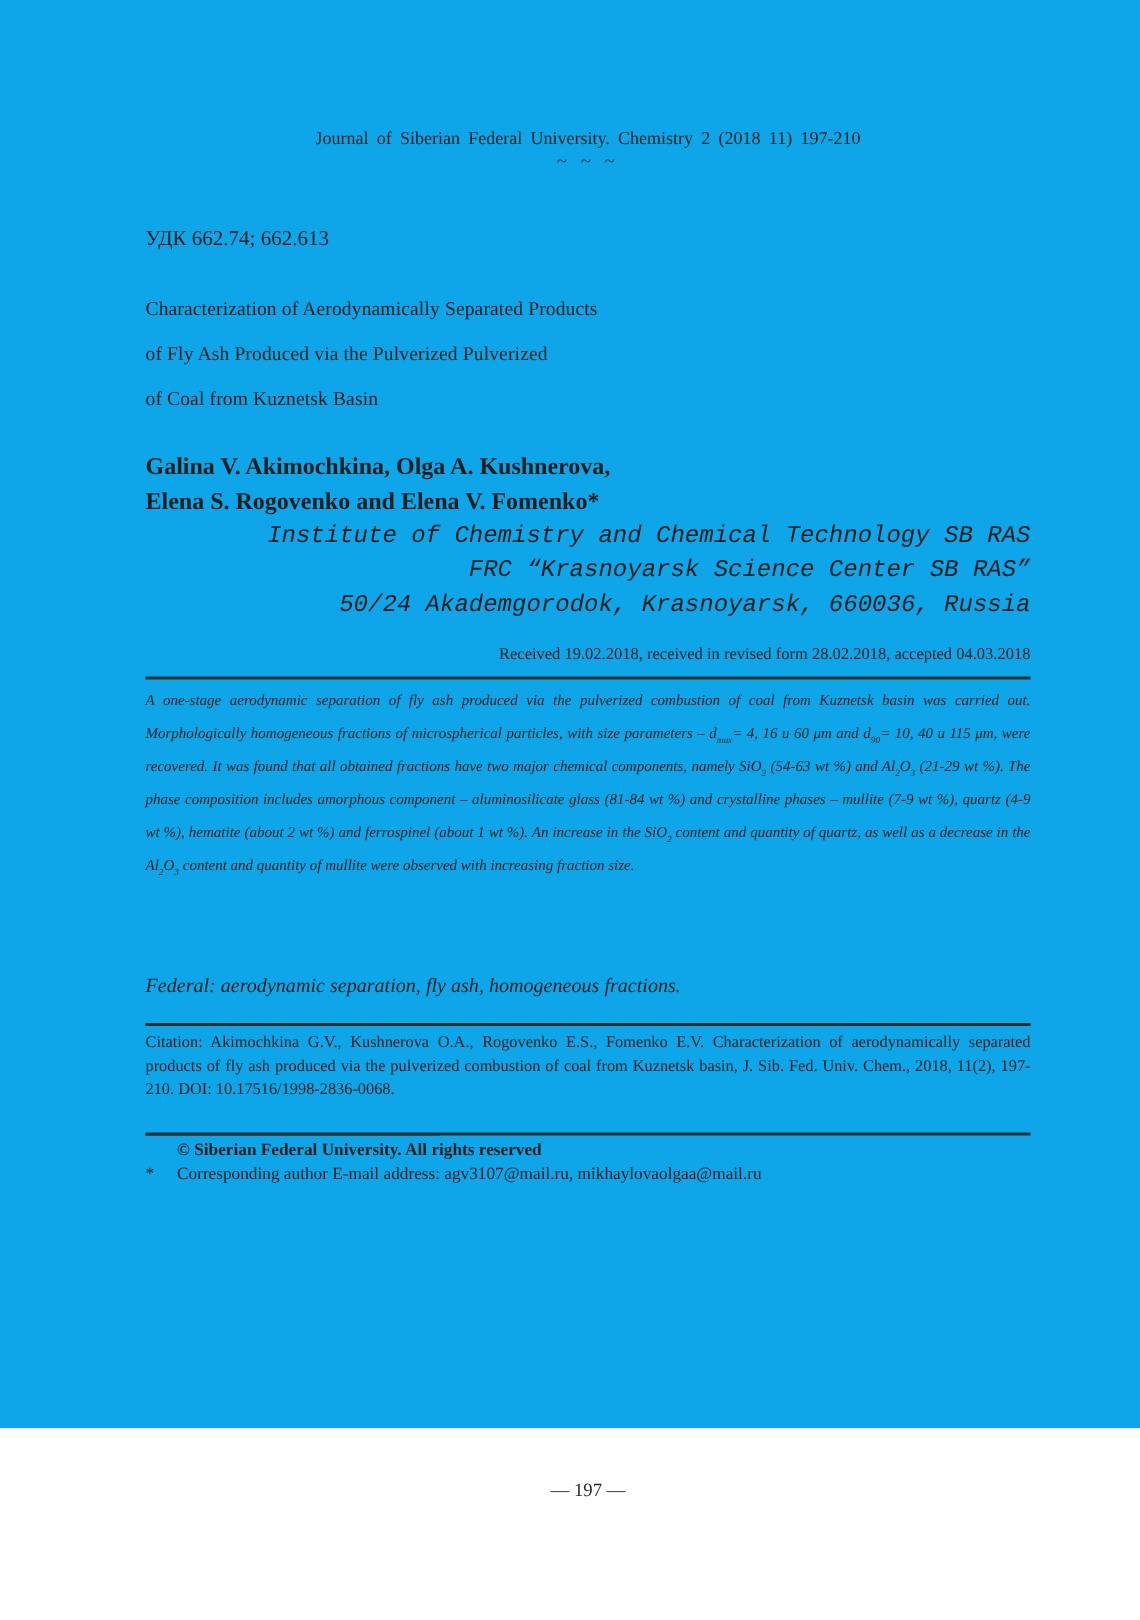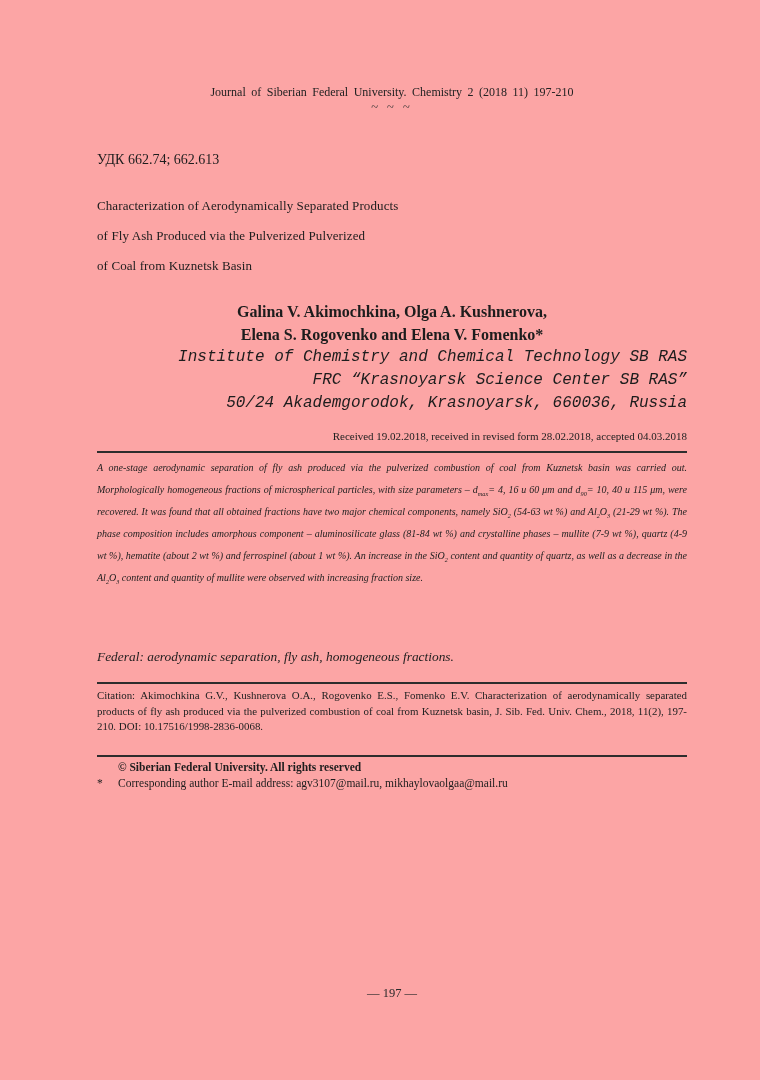--- a/index.html
+++ b/index.html
@@ -3,39 +3,39 @@
 <meta charset="utf-8">
 <style>
   * { margin: 0; padding: 0; box-sizing: border-box; }
   html, body {
     width: 760px; height: 1080px;
     background: #ffffff;
     font-family: "Liberation Serif", "DejaVu Serif", serif;
     color: #1d1d1d;
     overflow: hidden;
   }
-  .page { position: relative; width: 760px; height: 1080px; background: #fca5a5; }
+  .page { position: relative; width: 760px; height: 952px; background: #0ea5e9; }
   .block { position: absolute; left: 97px; width: 590px; }
 
   .journal-header {
     top: 85px; text-align: center;
     font-size: 12px; word-spacing: 2.5px; color: #222;
   }
   .tilde-sep {
     top: 100px; text-align: center;
     font-size: 12.5px; letter-spacing: 3px; color: #333;
   }
   .udk { top: 152px; font-size: 14px; }
 
   .article-title {
     top: 191px; font-weight: normal; font-size: 13px; line-height: 30px;
     letter-spacing: 0.1px;
   }
   .authors {
-    top: 301px; text-align: center; font-weight: bold;
+    top: 301px; text-align: left; font-weight: bold;
     font-size: 16px; line-height: 22.5px;
   }
   .affiliation {
     top: 346px; text-align: right; font-style: italic;
     font-size: 16px; line-height: 23px; font-family: Liberation Mono, monospace;
   }
   .received { top: 430px; text-align: right; font-size: 11px; color: #222; }
 
   .rule-top { top: 451px; border-top: 2px solid #2d2d2d; height: 0; }
 

